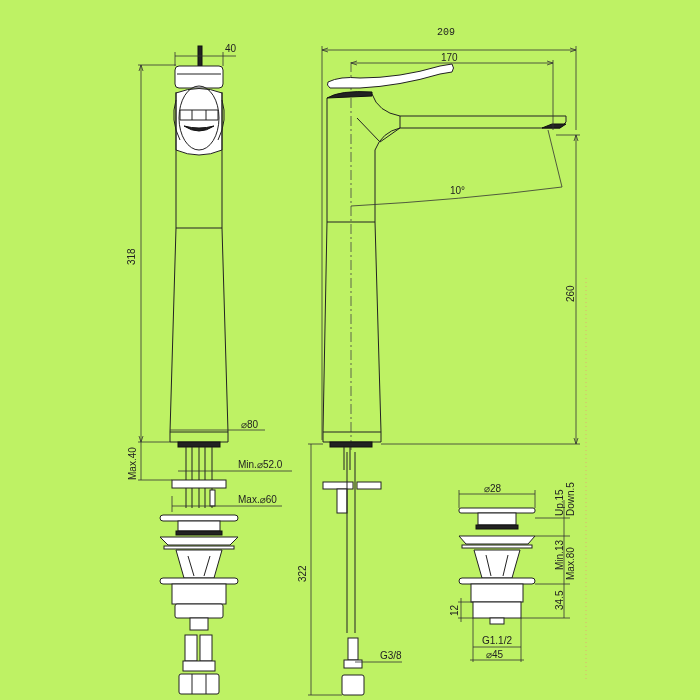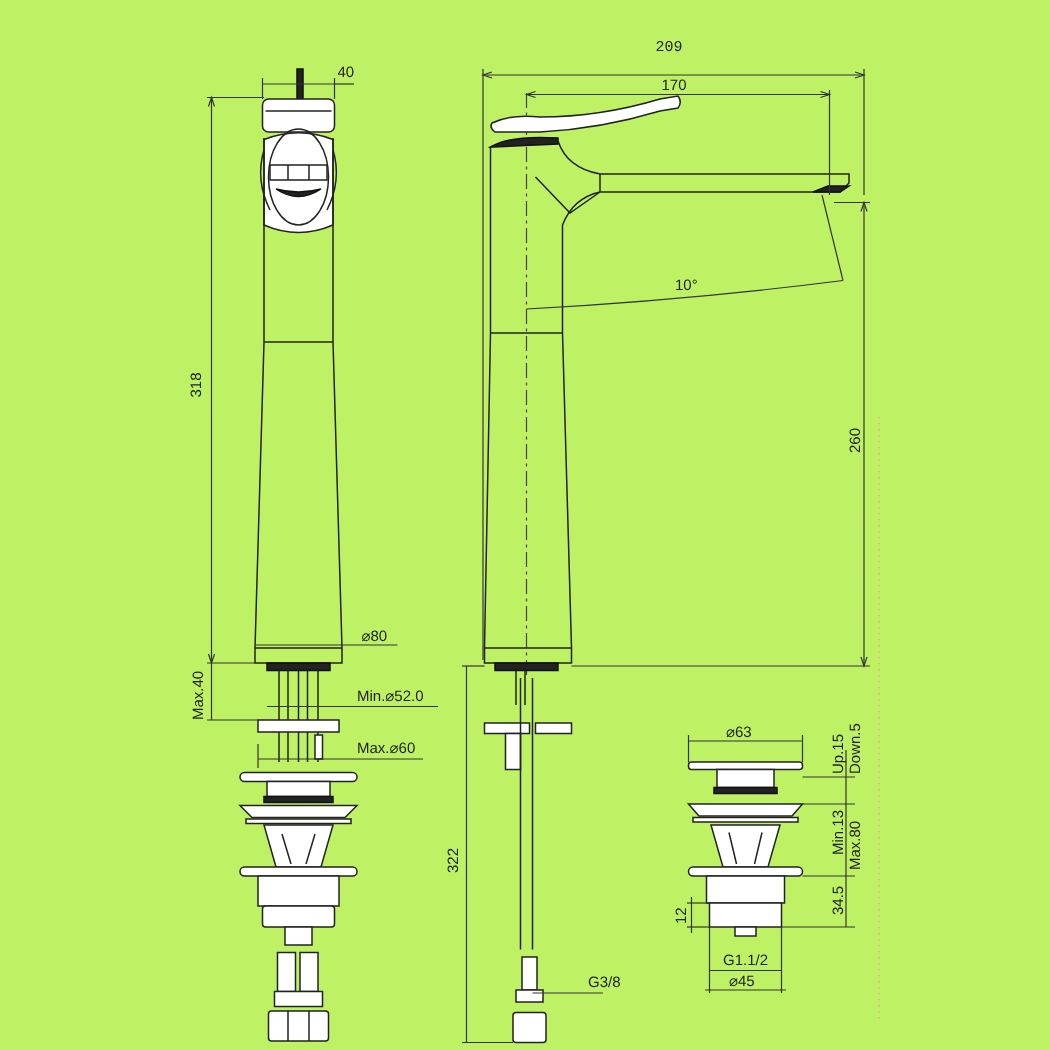--- a/index.html
+++ b/index.html
@@ -191,23 +191,23 @@
   <span class="lbl" style="left:241px;top:420px;">⌀80</span>
   <span class="lbl vert" style="left:128px;top:480px;">Max.40</span>
   <span class="lbl" style="left:238px;top:460px;">Min.⌀52.0</span>
   <span class="lbl" style="left:238px;top:495px;">Max.⌀60</span>
 
   <span class="lbl" style="left:437px;top:28px;font-family:Liberation Mono, monospace;">209</span>
   <span class="lbl" style="left:441px;top:53px;">170</span>
   <span class="lbl" style="left:450px;top:186px;">10°</span>
   <span class="lbl vert" style="left:566px;top:302px;">260</span>
   <span class="lbl vert" style="left:298px;top:582px;">322</span>
-  <span class="lbl" style="left:392px;top:651px;">G3/8</span>
-
-  <span class="lbl" style="left:484px;top:484px;">⌀63</span>
+  <span class="lbl" style="left:380px;top:651px;">G3/8</span>
+
+  <span class="lbl" style="left:484px;top:484px;">⌀28</span>
   <span class="lbl vert" style="left:555px;top:516px;">Up.15</span>
   <span class="lbl vert" style="left:566px;top:516px;">Down.5</span>
   <span class="lbl vert" style="left:555px;top:570px;">Min.13</span>
   <span class="lbl vert" style="left:566px;top:580px;">Max.80</span>
   <span class="lbl vert" style="left:555px;top:610px;">34.5</span>
   <span class="lbl vert" style="left:450px;top:616px;">12</span>
   <span class="lbl" style="left:482px;top:636px;">G1.1/2</span>
   <span class="lbl" style="left:486px;top:650px;">⌀45</span>
 </div>
 

